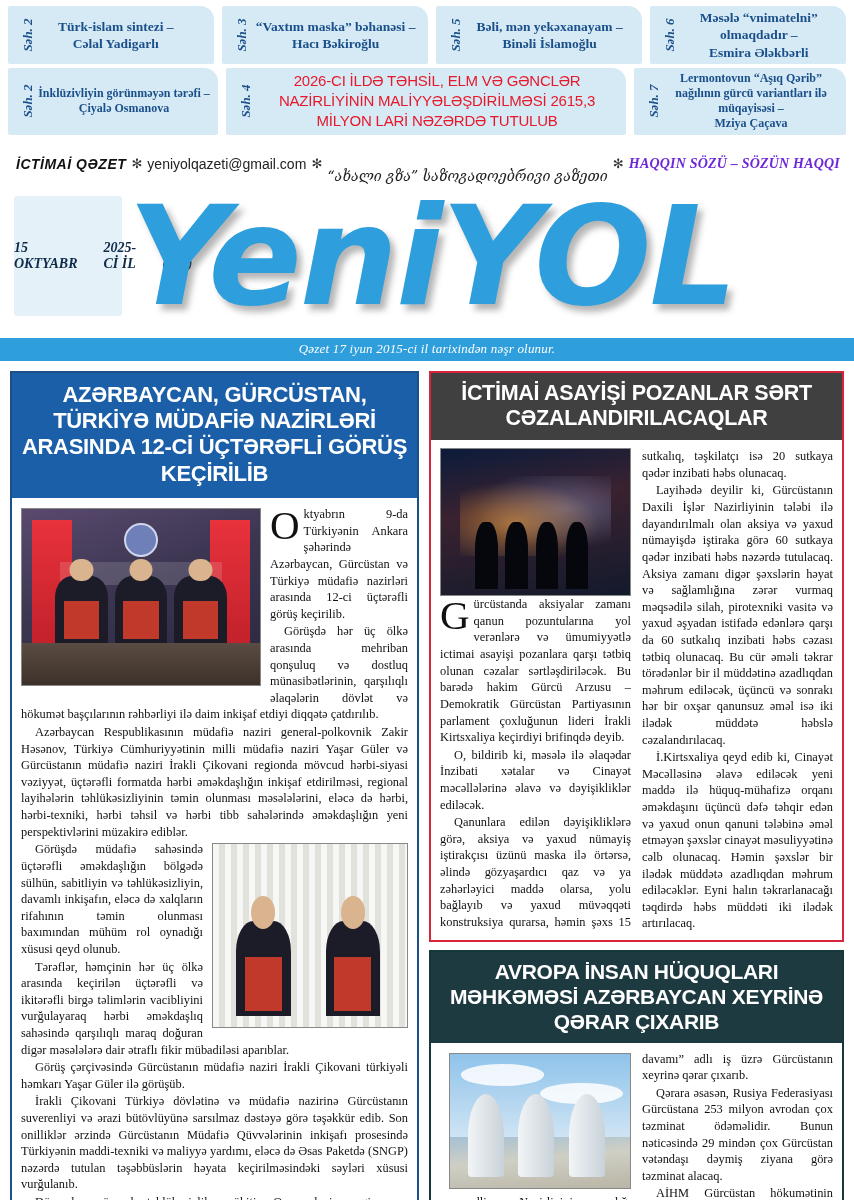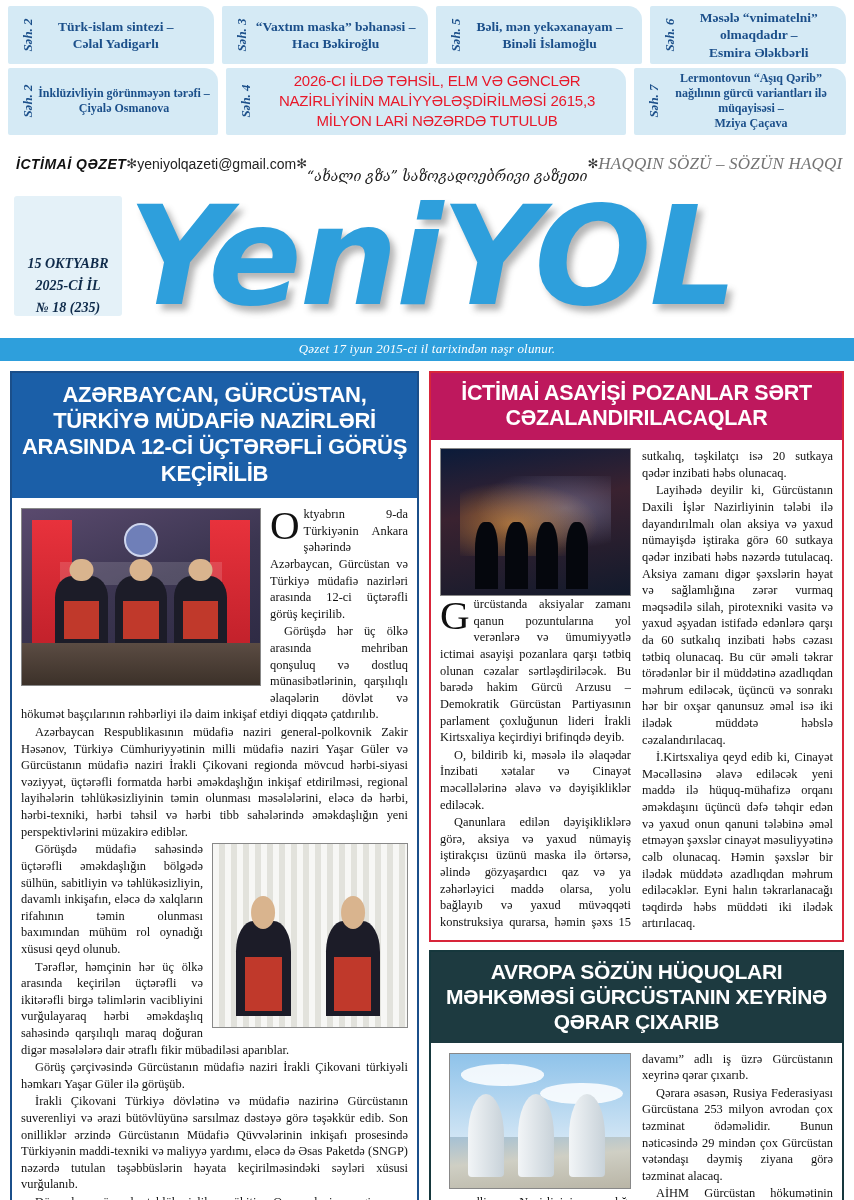--- a/index.html
+++ b/index.html
@@ -101,46 +101,46 @@
   }
   .geo {
     font-family: "DejaVu Serif", serif;
     font-size: 14px;
     color: #222;
     font-style: italic;
     margin-top: 24px;
   }
   .slogan {
     font-family: "Liberation Serif", serif;
-    font-weight: normal;
-    font-style: italic;
-    font-size: 17px;
-    color: #737373;
+    font-weight: bold;
+    font-style: italic;
+    font-size: 14px;
+    color: #6d28d9;
     letter-spacing: 0.2px;
   }
 
   
   .masthead {
     position: relative;
     height: 152px;
     overflow: hidden;
   }
   .datebox {
     position: absolute;
     left: 14px;
     top: 10px;
     width: 108px;
     height: 120px;
     background: #e4f1f8;
     border-radius: 3px;
     display: flex;
-    flex-direction: column;
+    flex-direction: row;
     align-items: center;
-    justify-content: flex-end;
-    gap: 6px;
+    justify-content: flex-start;
+    gap: 26px;
   }
   .datebox div {
     font-family: "Liberation Serif", serif;
     font-weight: bold;
     font-style: italic;
     font-size: 14px;
     color: #0e2a4a;
   }
   .logo {
     position: absolute;
@@ -188,21 +188,21 @@
   .art-box.dark  { border-color: #16383d; }
 
   .headline {
     text-align: center;
     font-family: "Liberation Sans", sans-serif;
     font-weight: bold;
     color: #fff;
     letter-spacing: -0.3px;
   }
   .headline.blue { background: #1b5fa8; font-size: 22px; line-height: 1.2; padding: 9px 8px 11px; }
-  .headline.red  { background: #be185d; font-size: 21.5px; line-height: 1.18; padding: 8px 16px 9px; }
+  .headline.red  { background: #404040; font-size: 21.5px; line-height: 1.18; padding: 8px 16px 9px; }
   .headline.dark { background: #1d3a40; font-size: 21px; line-height: 1.2; padding: 7px 6px 8px; }
 
   .art-body {
     padding: 8px 9px 8px 9px;
     font-family: "Liberation Serif", serif;
     font-size: 12.4px;
     line-height: 1.34;
     text-align: justify;
     color: #111;
   }
@@ -467,21 +467,21 @@
             <p>Qanunlara edilən dəyişikliklərə görə, aksiya və yaxud nümayiş iştirakçısı üzünü maska ilə örtərsə, əlində gözyaşardıcı qaz və ya zəhərləyici maddə olarsa, yolu bağlayıb və yaxud müvəqqəti konstruksiya qurarsa, həmin şəxs 15 sutkalıq, təşkilatçı isə 20 sutkaya qədər inzibati həbs olunacaq.</p>
             <p>Layihədə deyilir ki, Gürcüstanın Daxili İşlər Nazirliyinin tələbi ilə dayandırılmalı olan aksiya və yaxud nümayişdə iştiraka görə 60 sutkaya qədər inzibati həbs nəzərdə tutulacaq. Aksiya zamanı digər şəxslərin həyat və sağlamlığına zərər vurmaq məqsədilə silah, pirotexniki vasitə və yaxud əşyadan istifadə edənlərə qarşı da 60 sutkalıq inzibati həbs cəzası tətbiq olunacaq. Bu cür əməli təkrar törədənlər bir il müddətinə azadlıqdan məhrum ediləcək, üçüncü və sonrakı hər bir oxşar qanunsuz əməl isə iki ilədək müddətə həbslə cəzalandırılacaq.</p>
             <p>İ.Kirtsxaliya qeyd edib ki, Cinayət Məcəlləsinə əlavə ediləcək yeni maddə ilə hüquq-mühafizə orqanı əməkdaşını üçüncü dəfə təhqir edən və yaxud onun qanuni tələbinə əməl etməyən şəxslər cinayət məsuliyyətinə cəlb olunacaq. Həmin şəxslər bir ilədək müddətə azadlıqdan məhrum ediləcəklər. Eyni halın təkrarlanacağı təqdirdə həbs müddəti iki ilədək artırılacaq.</p>
           </div>
         </div>
       </div>
 
       <div class="spacer8"></div>
 
       <div class="art-box dark">
-        <div class="headline dark">AVROPA SÖZÜN HÜQUQLARI MƏHKƏMƏSİ GÜRCÜSTANIN XEYRİNƏ QƏRAR ÇIXARIB</div>
+        <div class="headline dark">AVROPA İNSAN HÜQUQLARI MƏHKƏMƏSİ AZƏRBAYCAN XEYRİNƏ QƏRAR ÇIXARIB</div>
         <div class="art-body clearfix">
           <div class="twocol">
             <div class="photo photo-4">
               <div class="ph-sky"></div>
               <div class="ph-cloud" style="left:6%;top:8%"></div>
               <div class="ph-cloud" style="right:4%;top:22%"></div>
               <div class="ph-cyl" style="left:10%"></div>
               <div class="ph-cyl" style="left:38%"></div>
               <div class="ph-cyl" style="left:66%"></div>
             </div>

